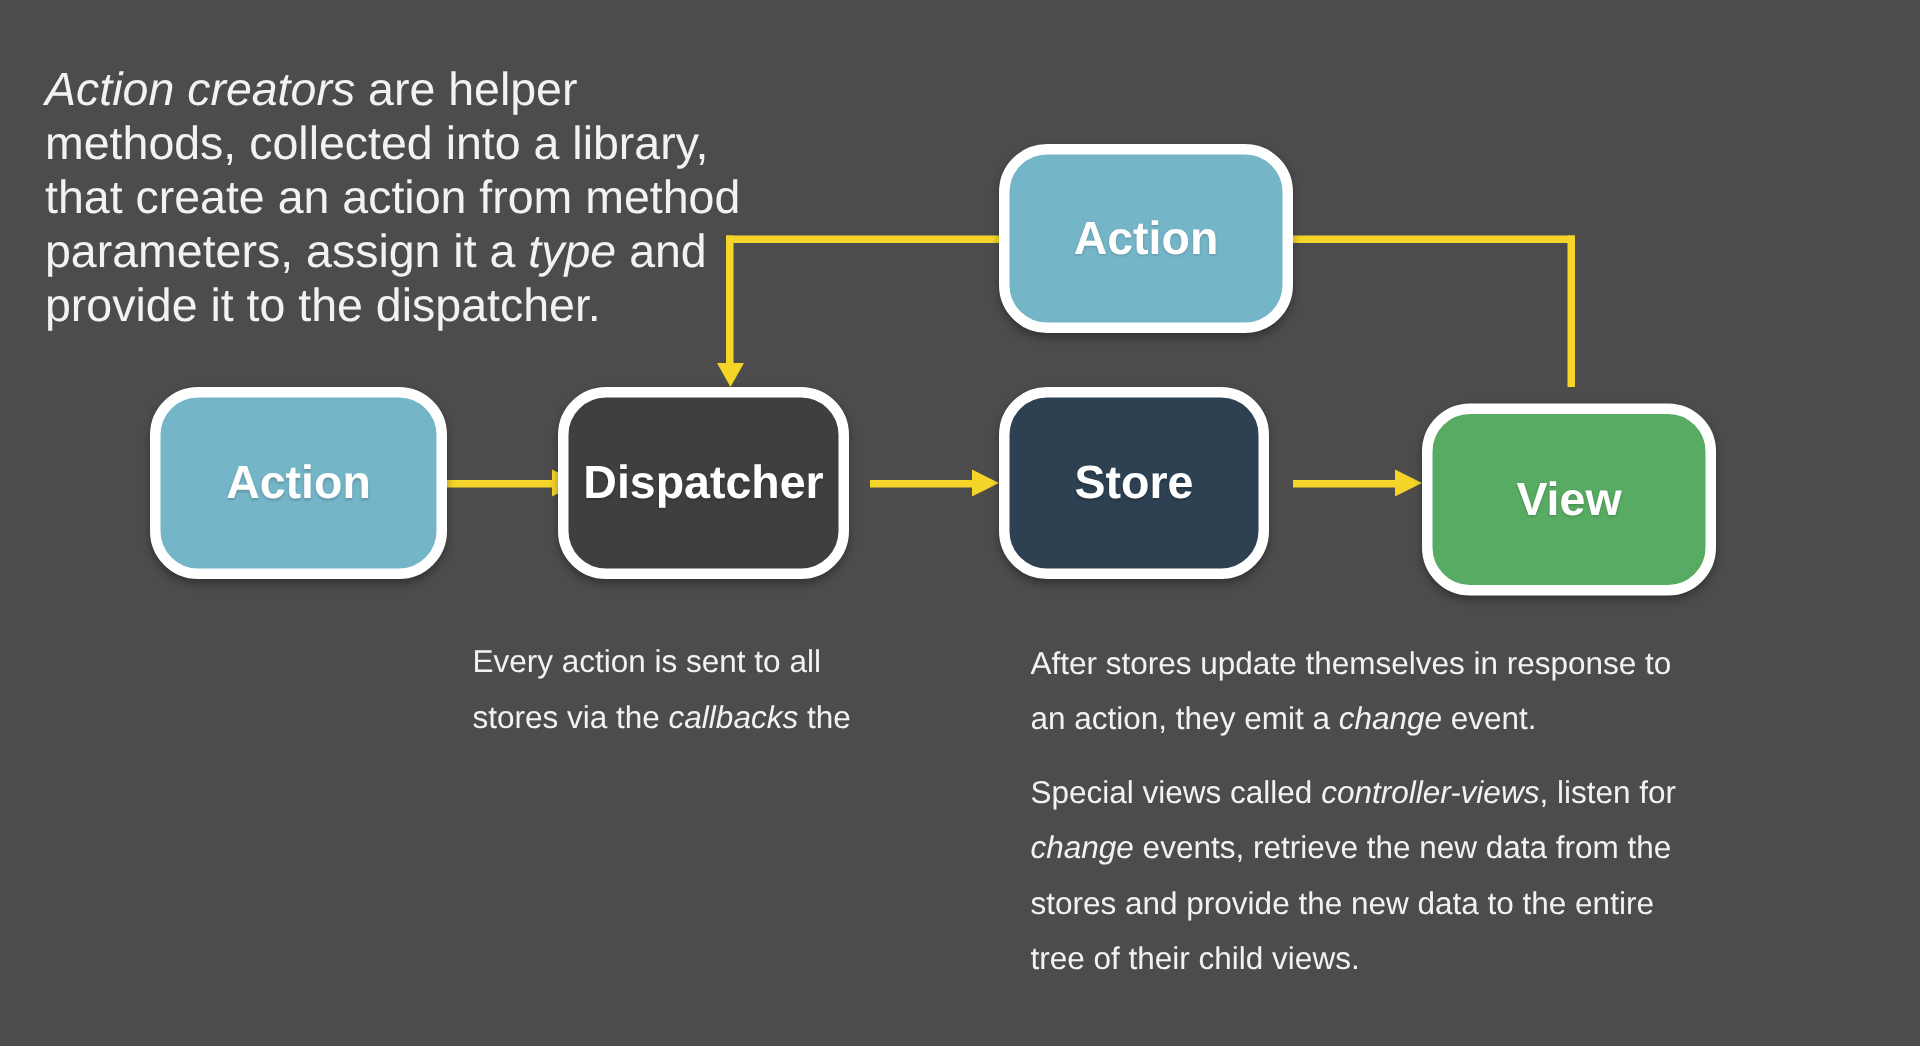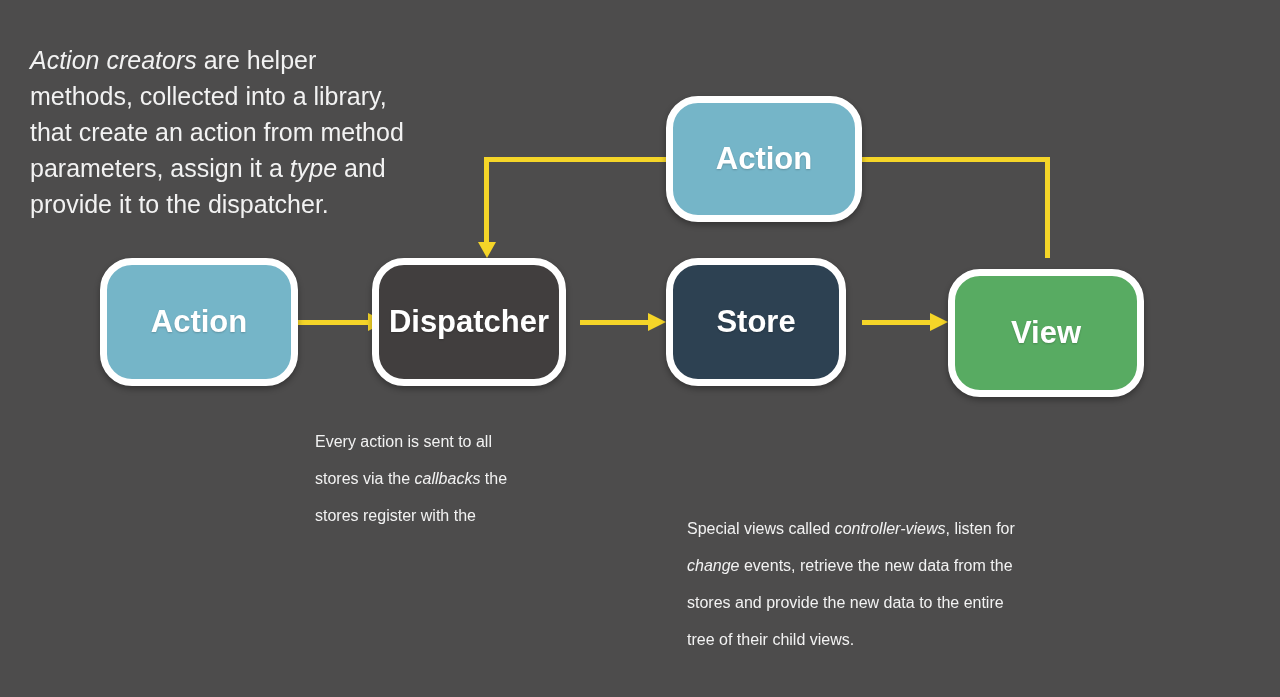--- a/index.html
+++ b/index.html
@@ -6,26 +6,26 @@
     --bg:#4d4c4c; --action:#75b5c8; --dispatcher:#413e3e; --store:#2d4152;
     --view:#58ab62; --arrow:#f5d528; --text:#f2f2f2; --border:#ffffff;
   }
   *{box-sizing:border-box;margin:0;padding:0;}
   body{font-family:"Liberation Sans",sans-serif;background:#222;}
   .canvas{
     position:relative;width:1280px;height:697px;background:var(--bg);
     overflow:hidden;
   }
   .note{
-    position:absolute;color:var(--text);font-size:16px;line-height:37px;
+    position:absolute;color:var(--text);font-size:21px;line-height:37px;
     white-space:nowrap;
   }
   .note .tline{display:block;}
   .note em{font-style:italic;}
-  .note-lg{font-size:25px;line-height:36px;}
+  .note-lg{font-size:31px;line-height:36px;}
   .box{
     position:absolute;border:7px solid var(--border);border-radius:32px;
     display:flex;align-items:center;justify-content:center;
     color:#ffffff;font-weight:700;font-size:31px;
     box-shadow:0 3px 6px rgba(0,0,0,.33);
     text-shadow:0 1px 2px rgba(0,0,0,.2);
   }
   .box-action{background:var(--action);}
   .box-dispatcher{background:var(--dispatcher);}
   .box-store{background:var(--store);}
@@ -52,23 +52,26 @@
       <span class="tline"><em>Action creators</em><span> are helper</span></span>
       <span class="tline"><span>methods, collected into a library,</span></span>
       <span class="tline"><span>that create an action from method</span></span>
       <span class="tline"><span>parameters, assign it a </span><em>type</em><span> and</span></span>
       <span class="tline"><span>provide it to the dispatcher.</span></span>
     </div>
 
   <div class="note" style="left:315px;top:423px;">
       <span class="tline"><span>Every action is sent to all</span></span>
       <span class="tline"><span>stores via the </span><em>callbacks</em><span> the</span></span>
-      <span class="tline"><span>stores register with the</span></span>
     </div>
 
+  <div class="note" style="left:687px;top:424px;">
+      <span class="tline"><span>After stores update themselves in response to</span></span>
+      <span class="tline"><span>an action, they emit a </span><em>change</em><span> event.</span></span>
+    </div>
 
   <div class="note" style="left:687px;top:510px;">
       <span class="tline"><span>Special views called </span><em>controller-views</em><span>, listen for</span></span>
       <span class="tline"><em>change</em><span> events, retrieve the new data from the</span></span>
       <span class="tline"><span>stores and provide the new data to the entire</span></span>
       <span class="tline"><span>tree of their child views.</span></span>
     </div>
 
   <div class="hline" style="left:484px;top:157px;width:182px;"></div>
   <div class="vline" style="left:484px;top:157px;height:85px;"></div>

